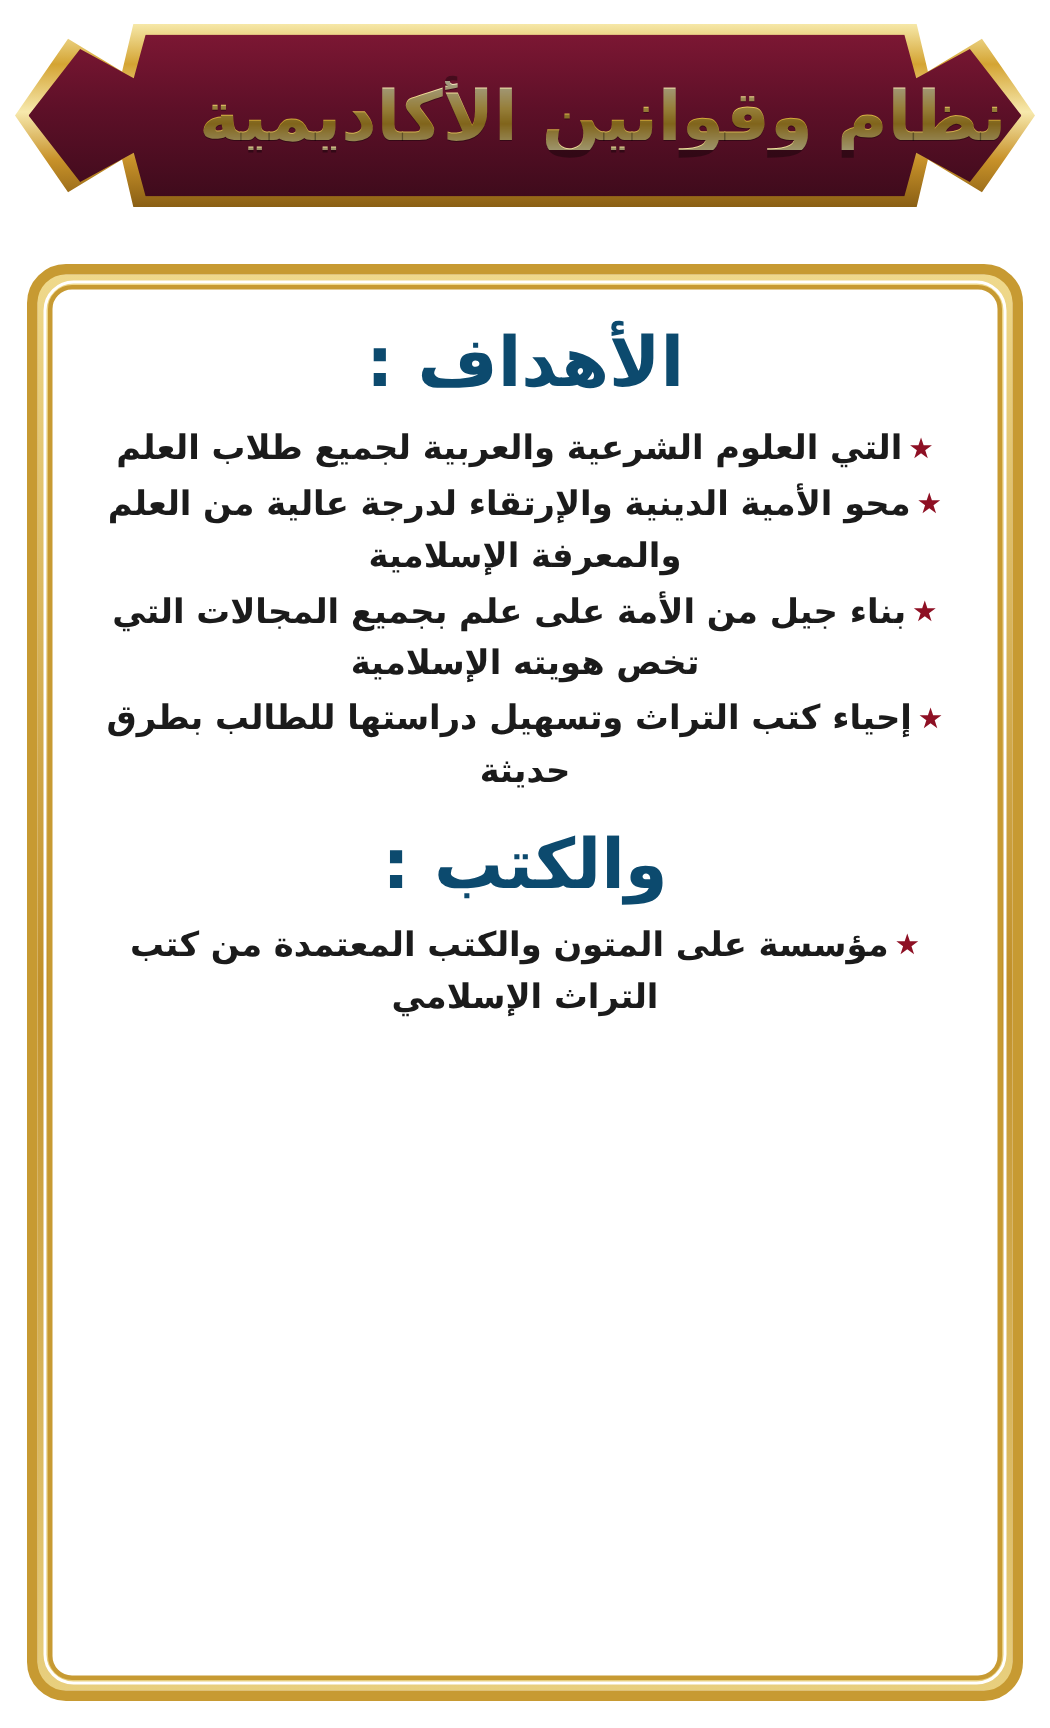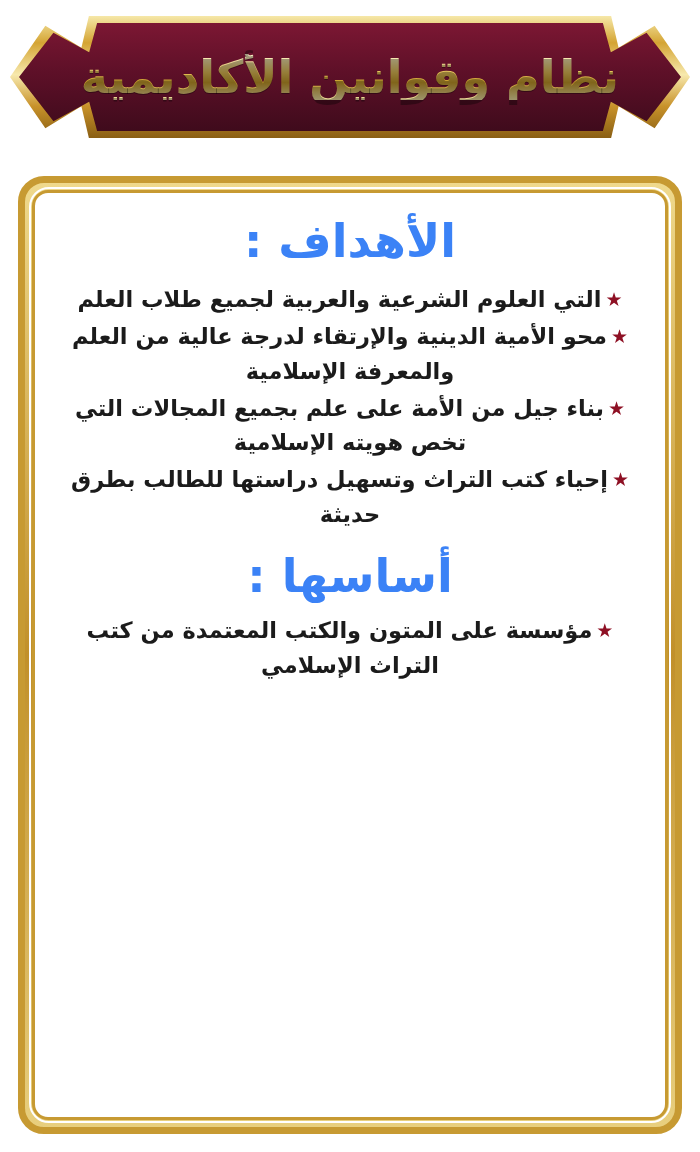--- a/index.html
+++ b/index.html
@@ -52,21 +52,21 @@
     bottom: 7px;
     background: linear-gradient(180deg, #7c1733 0%, #5e1028 45%, #3f0b1c 100%);
     clip-path: polygon(
       0% 50%, 5.2% 9%, 10.6% 27%, 11.8% 0%,
       88.2% 0%, 89.4% 27%, 94.8% 9%, 100% 50%,
       94.8% 91%, 89.4% 73%, 88.2% 100%,
       11.8% 100%, 10.6% 73%, 5.2% 91%
     );
     display: flex;
     align-items: center;
-    justify-content: center;
+    justify-content: flex-start;
   }
 
   .banner-title {
     font-family: "DejaVu Sans", "Liberation Sans", sans-serif;
     font-size: 46px;
     font-weight: 700;
     line-height: 1;
     background: linear-gradient(180deg, #fdf4cf 0%, #e6c258 40%, #c59a2a 62%, #f3e4a4 100%);
     -webkit-background-clip: text;
     background-clip: text;
@@ -105,21 +105,21 @@
     background: #ffffff;
     box-sizing: border-box;
     overflow: hidden;
     padding: 16px 22px 10px 22px;
   }
 
   .section-heading {
     text-align: center;
     font-size: 46px;
     font-weight: 700;
-    color: #3b82f6;
+    color: #0c4a6e;
     margin: 6px 0 14px 0;
     line-height: 1.15;
     letter-spacing: 0;
   }
   .section-heading.second {
     margin-top: 18px;
     margin-bottom: 10px;
   }
 
   ul.bullet-list {
@@ -160,21 +160,21 @@
     <div class="card-inner">
 
       <h2 class="section-heading">الأهداف :</h2>
       <ul class="bullet-list">
         <li><span class="star">★</span><span>التي العلوم الشرعية والعربية لجميع طلاب العلم</span></li>
         <li><span class="star">★</span><span>محو الأمية الدينية والإرتقاء لدرجة عالية من العلم والمعرفة الإسلامية</span></li>
         <li><span class="star">★</span><span>بناء جيل من الأمة على علم بجميع المجالات التي تخص هويته الإسلامية</span></li>
         <li><span class="star">★</span><span>إحياء كتب التراث وتسهيل دراستها للطالب بطرق حديثة</span></li>
       </ul>
 
-      <h2 class="section-heading second">أساسها :</h2>
+      <h2 class="section-heading second">والكتب :</h2>
       <ul class="bullet-list">
         <li><span class="star">★</span><span>مؤسسة على المتون والكتب المعتمدة من كتب التراث الإسلامي</span></li>
       </ul>
 
     </div>
   </div>
 
 </div>
 
 </body></html>

